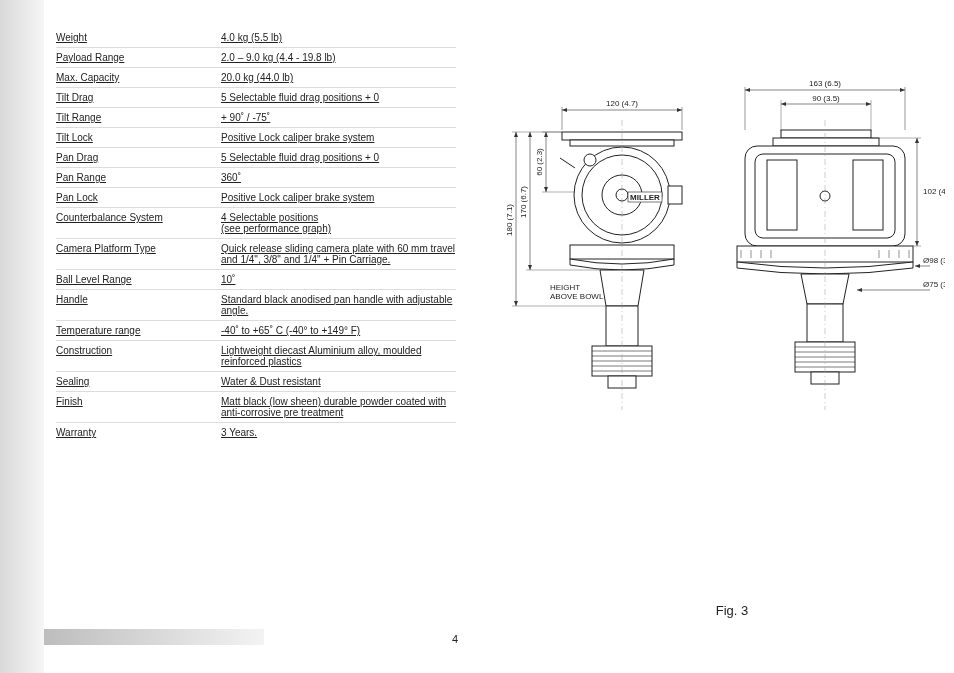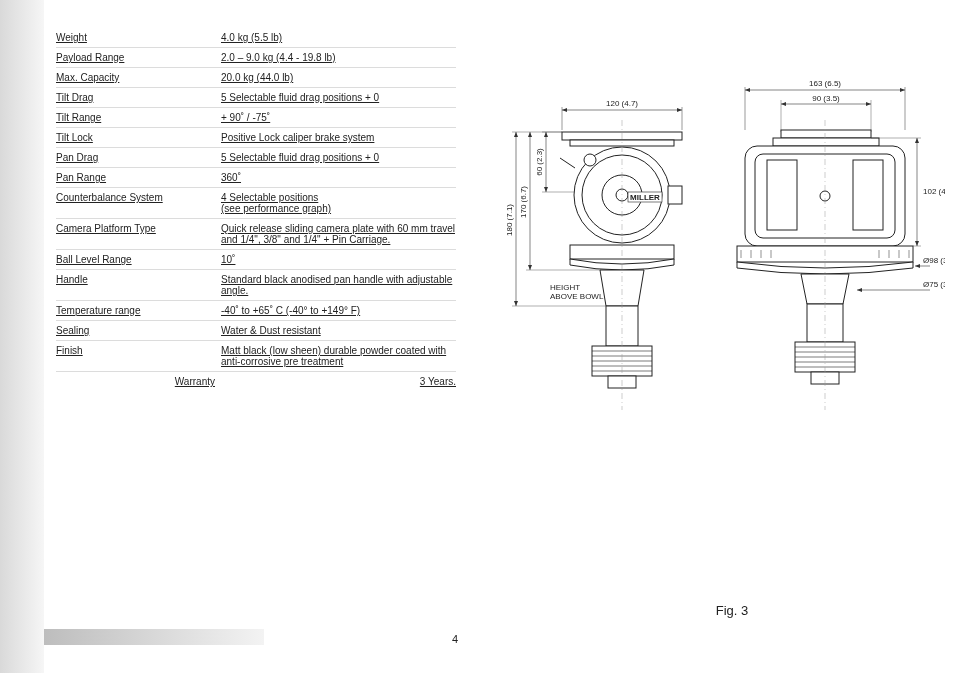--- a/index.html
+++ b/index.html
@@ -53,21 +53,21 @@
     padding: 4px 6px 4px 0;
     vertical-align: top;
     border-bottom: 1px solid #dcdcdc;
   }
   .spec-table td.label {
     width: 165px;
     font-weight: 400;
     white-space: nowrap;
   }
   .spec-table td.value { padding-right: 0; }
-  .spec-table tr:last-child td { border-bottom: none; text-align: right; }
+  .spec-table tr:last-child td { border-bottom: none; }
   .footer-bar {
     position: absolute;
     left: 0; bottom: 28px;
     width: 220px; height: 16px;
     background: linear-gradient(to right, #bdbdbd 0%, #f3f3f3 100%);
   }
   .page-num {
     position: absolute;
     right: 18px;
     bottom: 28px;
@@ -132,39 +132,47 @@
         </tr>
         <tr>
           <td class="label">Pan Drag</td>
           <td class="value" style="white-space: pre-line;">5 Selectable fluid drag positions + 0</td>
         </tr>
         <tr>
           <td class="label">Pan Range</td>
           <td class="value" style="white-space: pre-line;">360˚</td>
         </tr>
         <tr>
+          <td class="label">Pan Lock</td>
+          <td class="value" style="white-space: pre-line;">Positive Lock caliper brake system</td>
+        </tr>
+        <tr>
           <td class="label">Counterbalance System</td>
           <td class="value" style="white-space: pre-line;">4 Selectable positions
 (see performance graph)</td>
         </tr>
         <tr>
           <td class="label">Camera Platform Type</td>
           <td class="value" style="white-space: pre-line;">Quick release sliding camera plate with 60 mm travel and 1/4", 3/8" and 1/4" + Pin Carriage.</td>
         </tr>
         <tr>
           <td class="label">Ball Level Range</td>
           <td class="value" style="white-space: pre-line;">10˚</td>
         </tr>
         <tr>
           <td class="label">Handle</td>
           <td class="value" style="white-space: pre-line;">Standard black anodised pan handle with adjustable angle.</td>
         </tr>
         <tr>
           <td class="label">Temperature range</td>
           <td class="value" style="white-space: pre-line;">-40˚ to +65˚ C (-40° to +149° F)</td>
+        </tr>
+        <tr>
+          <td class="label">Construction</td>
+          <td class="value" style="white-space: pre-line;">Lightweight diecast Aluminium alloy, moulded reinforced plastics</td>
         </tr>
         <tr>
           <td class="label">Sealing</td>
           <td class="value" style="white-space: pre-line;">Water &amp; Dust resistant</td>
         </tr>
         <tr>
           <td class="label">Finish</td>
           <td class="value" style="white-space: pre-line;">Matt black (low sheen) durable powder coated with anti-corrosive pre treatment</td>
         </tr>
         <tr>

